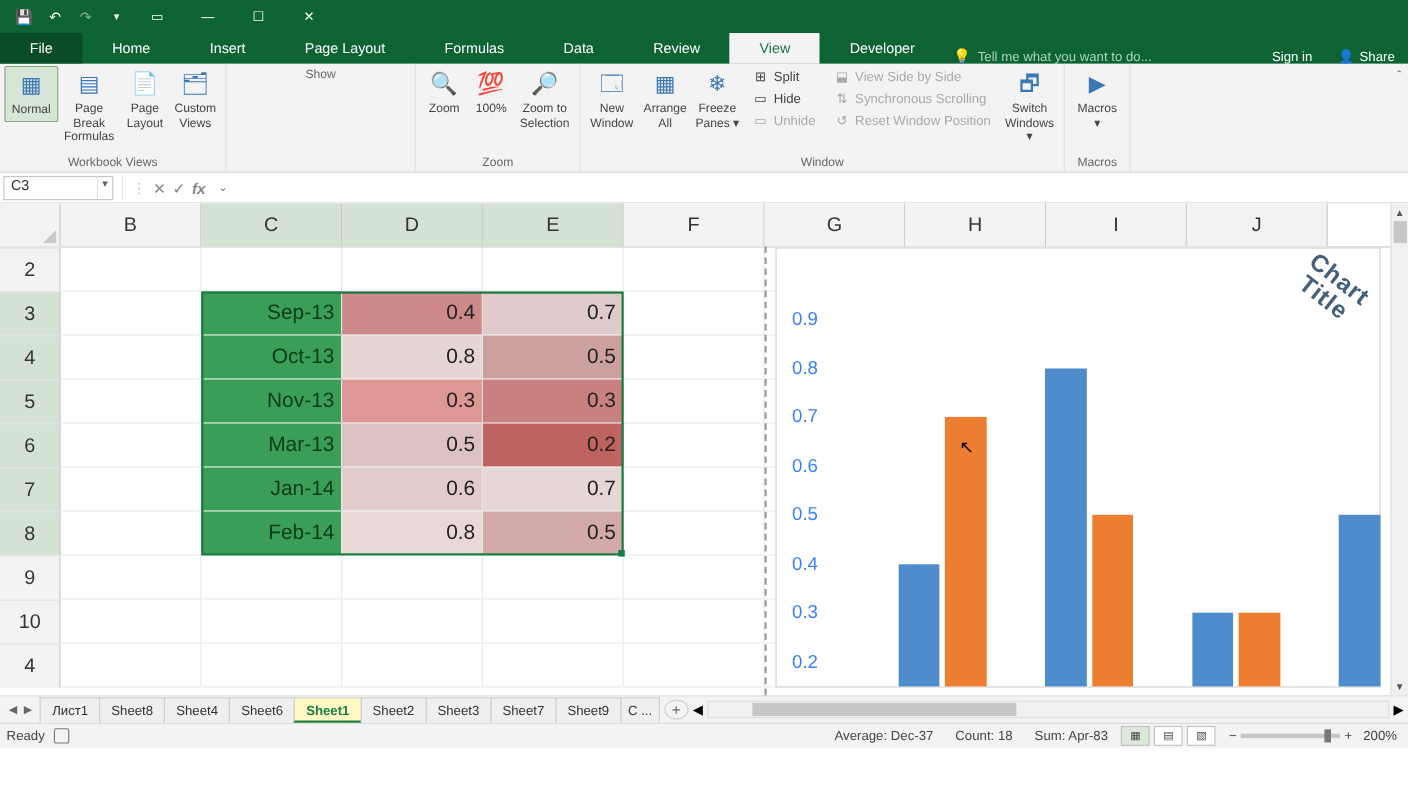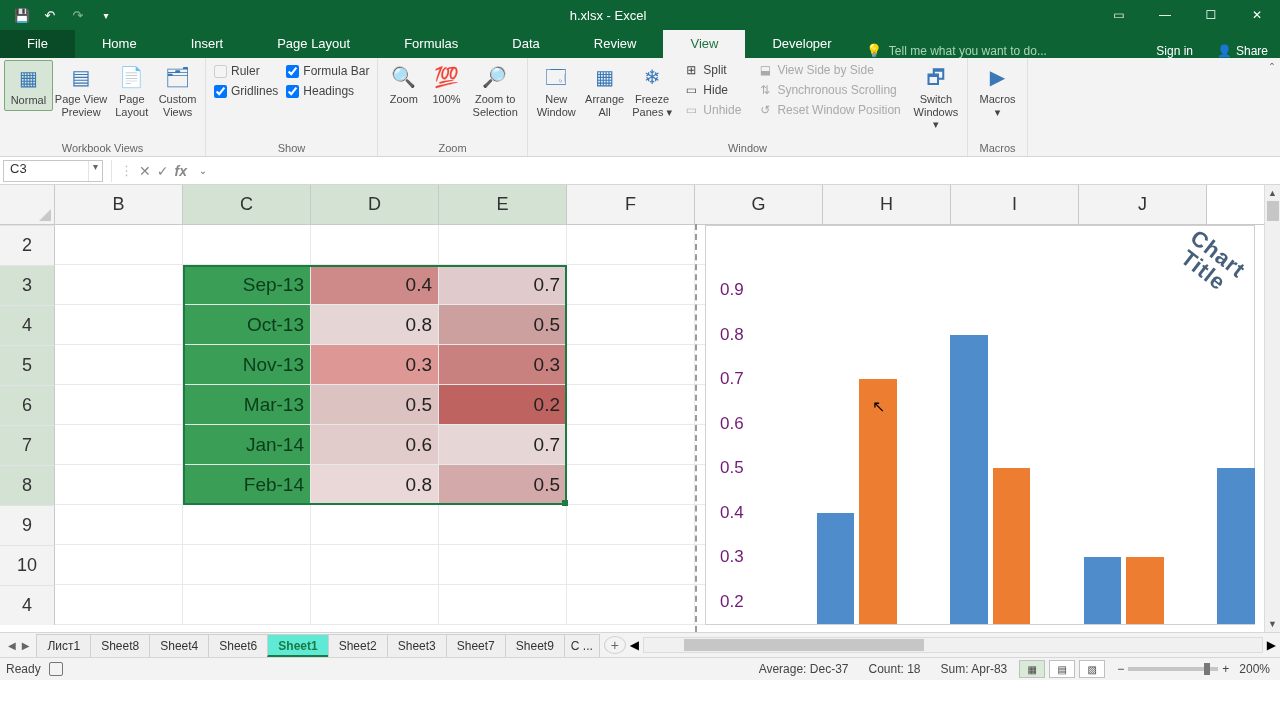--- a/index.html
+++ b/index.html
@@ -70,35 +70,35 @@
 .gridtable { position: absolute; left: 0; top: 0; }
 
 
 .selrect { position: absolute; border: 2px solid #1a7b43; pointer-events: none; }
 .selrect .handle { position: absolute; right: -3px; bottom: -3px; width: 6px; height: 6px; background: #1a7b43; }
 
 
 .chartbox { position: absolute; left: 705px; top: 40px; width: 550px; height: 400px; background: #fff; border: 1px solid #d0d0d0; }
 .chart-title { position: absolute; right: 14px; top: 14px; font-size: 22px; font-weight: 700; color: #46607b; letter-spacing: 1px; transform: rotate(38deg); line-height: 1; text-align: center; }
 .plot { position: absolute; left: 14px; top: 64px; right: 10px; bottom: 0; }
-.ylab { position: absolute; left: 0; font-size: 17px; color: #701a75; transform: translateY(-50%); }
+.ylab { position: absolute; left: 0; font-size: 17px; color: #3b82f6; transform: translateY(-50%); }
 .barser { position: absolute; bottom: 0; }
 
 
 .pagesplit { position: absolute; top: 39px; bottom: 0; width: 0; border-left: 2px dashed #9a9a9a; }
 
 
 .cursor { position: absolute; width: 12px; height: 18px; font-size: 16px; color: #000; pointer-events: none; }
 
 
 .sheetsbar { height: 25px; display: flex; align-items: center; border-top: 1px solid #d6d6d6; background: #f3f3f3; font-size: 12px; }
 .sheetsbar .nav { display: flex; gap: 6px; padding: 0 8px; color: #666; font-size: 10px; }
 .sheetsbar .tabs { display: flex; align-items: flex-end; height: 100%; }
 .stab { padding: 0 10px; height: 23px; line-height: 23px; border: 1px solid #cfcfcf; border-bottom: none; background: #efefef; margin-left: -1px; font-size: 12px; color: #333; cursor: pointer; white-space: nowrap; }
-.stab.active { background: #5eead4; border-bottom: 2px solid #1a7b43; color: #1a7b43; font-weight: 600; margin-top: 46px; }
+.stab.active { background: #fef9c3; border-bottom: 2px solid #1a7b43; color: #1a7b43; font-weight: 600; margin-top: 46px; }
 .stab.overflow { padding: 0 6px; }
 .addsheet { width: 22px; text-align: center; color: #666; font-size: 14px; margin-left: 4px; border: 1px solid #cfcfcf; border-radius: 50%; height: 18px; line-height: 16px; }
 .sheetsbar .hsb-wrap { flex: 1; display: flex; align-items: center; padding: 0 4px; }
 .hsb { flex: 1; height: 16px; background: #f0f0f0; border: 1px solid #dcdcdc; position: relative; margin: 0 4px; }
 .hsb .hthumb { position: absolute; left: 40px; top: 1px; height: 12px; width: 240px; background: #c6c6c6; }
 
 
 .status { height: 23px; background: #f3f3f3; border-top: 1px solid #d6d6d6; display: flex; align-items: center; font-size: 12px; color: #444; padding-left: 6px; }
 .status .rec { width: 14px; height: 14px; border: 1px solid #777; border-radius: 2px; margin-left: 8px; }
 .status .spacer { flex: 1; }
@@ -112,21 +112,20 @@
 </head>
 <body>
 
 <div class="titlebar">
   <div class="qat">
     <div class="qbtn">💾</div>
     <div class="qbtn">↶</div>
     <div class="qbtn" style="opacity:.5">↷</div>
     <div class="qbtn" style="font-size:10px">▾</div>
   </div>
-  <div class="center">h.xlsx - Excel</div>
   <div class="right">
     <div class="wbtn">▭</div>
     <div class="wbtn">—</div>
     <div class="wbtn">☐</div>
     <div class="wbtn">✕</div>
   </div>
 </div>
 
 <div class="ribbon-tabs">
   <div class="tab file">File</div>
@@ -153,57 +152,35 @@
 <div class="ribbon">
 
   <div class="group" style="width:206px">
     <div class="grow">
       <div class="lbtn active" style="width:50px">
         <div class="ic">▦</div>
         <span class="lab">Normal</span>
       </div>
       <div class="lbtn" style="width:58px">
         <div class="ic">▤</div>
-        <span class="lab">Page View Preview</span>
+        <span class="lab">Page Break Formulas</span>
       </div>
       <div class="lbtn" style="width:46px">
         <div class="ic">📄</div>
         <span class="lab">Page Layout</span>
       </div>
       <div class="lbtn" style="width:48px">
         <div class="ic">🗂</div>
         <span class="lab">Custom Views</span>
       </div>
     </div>
     <div class="glabel">Workbook Views</div>
   </div>
 
   <div class="group" style="width:172px">
-    <div class="grow">
-      <div class="stackcol">
-        <label class="chkrow">
-            <input type="checkbox" disabled="" style="">
-            <span>Ruler</span>
-          </label>
-        <label class="chkrow">
-            <input type="checkbox" checked="" style="">
-            <span>Gridlines</span>
-          </label>
-      </div>
-      <div class="stackcol">
-        <label class="chkrow">
-            <input type="checkbox" checked="" style="">
-            <span>Formula Bar</span>
-          </label>
-        <label class="chkrow">
-            <input type="checkbox" checked="" style="">
-            <span>Headings</span>
-          </label>
-      </div>
-    </div>
     <div class="glabel">Show</div>
   </div>
 
   <div class="group" style="width:150px">
     <div class="grow">
       <div class="lbtn" style="width:44px">
         <div class="ic">🔍</div>
         <span class="lab">Zoom</span>
       </div>
       <div class="lbtn" style="width:42px">

